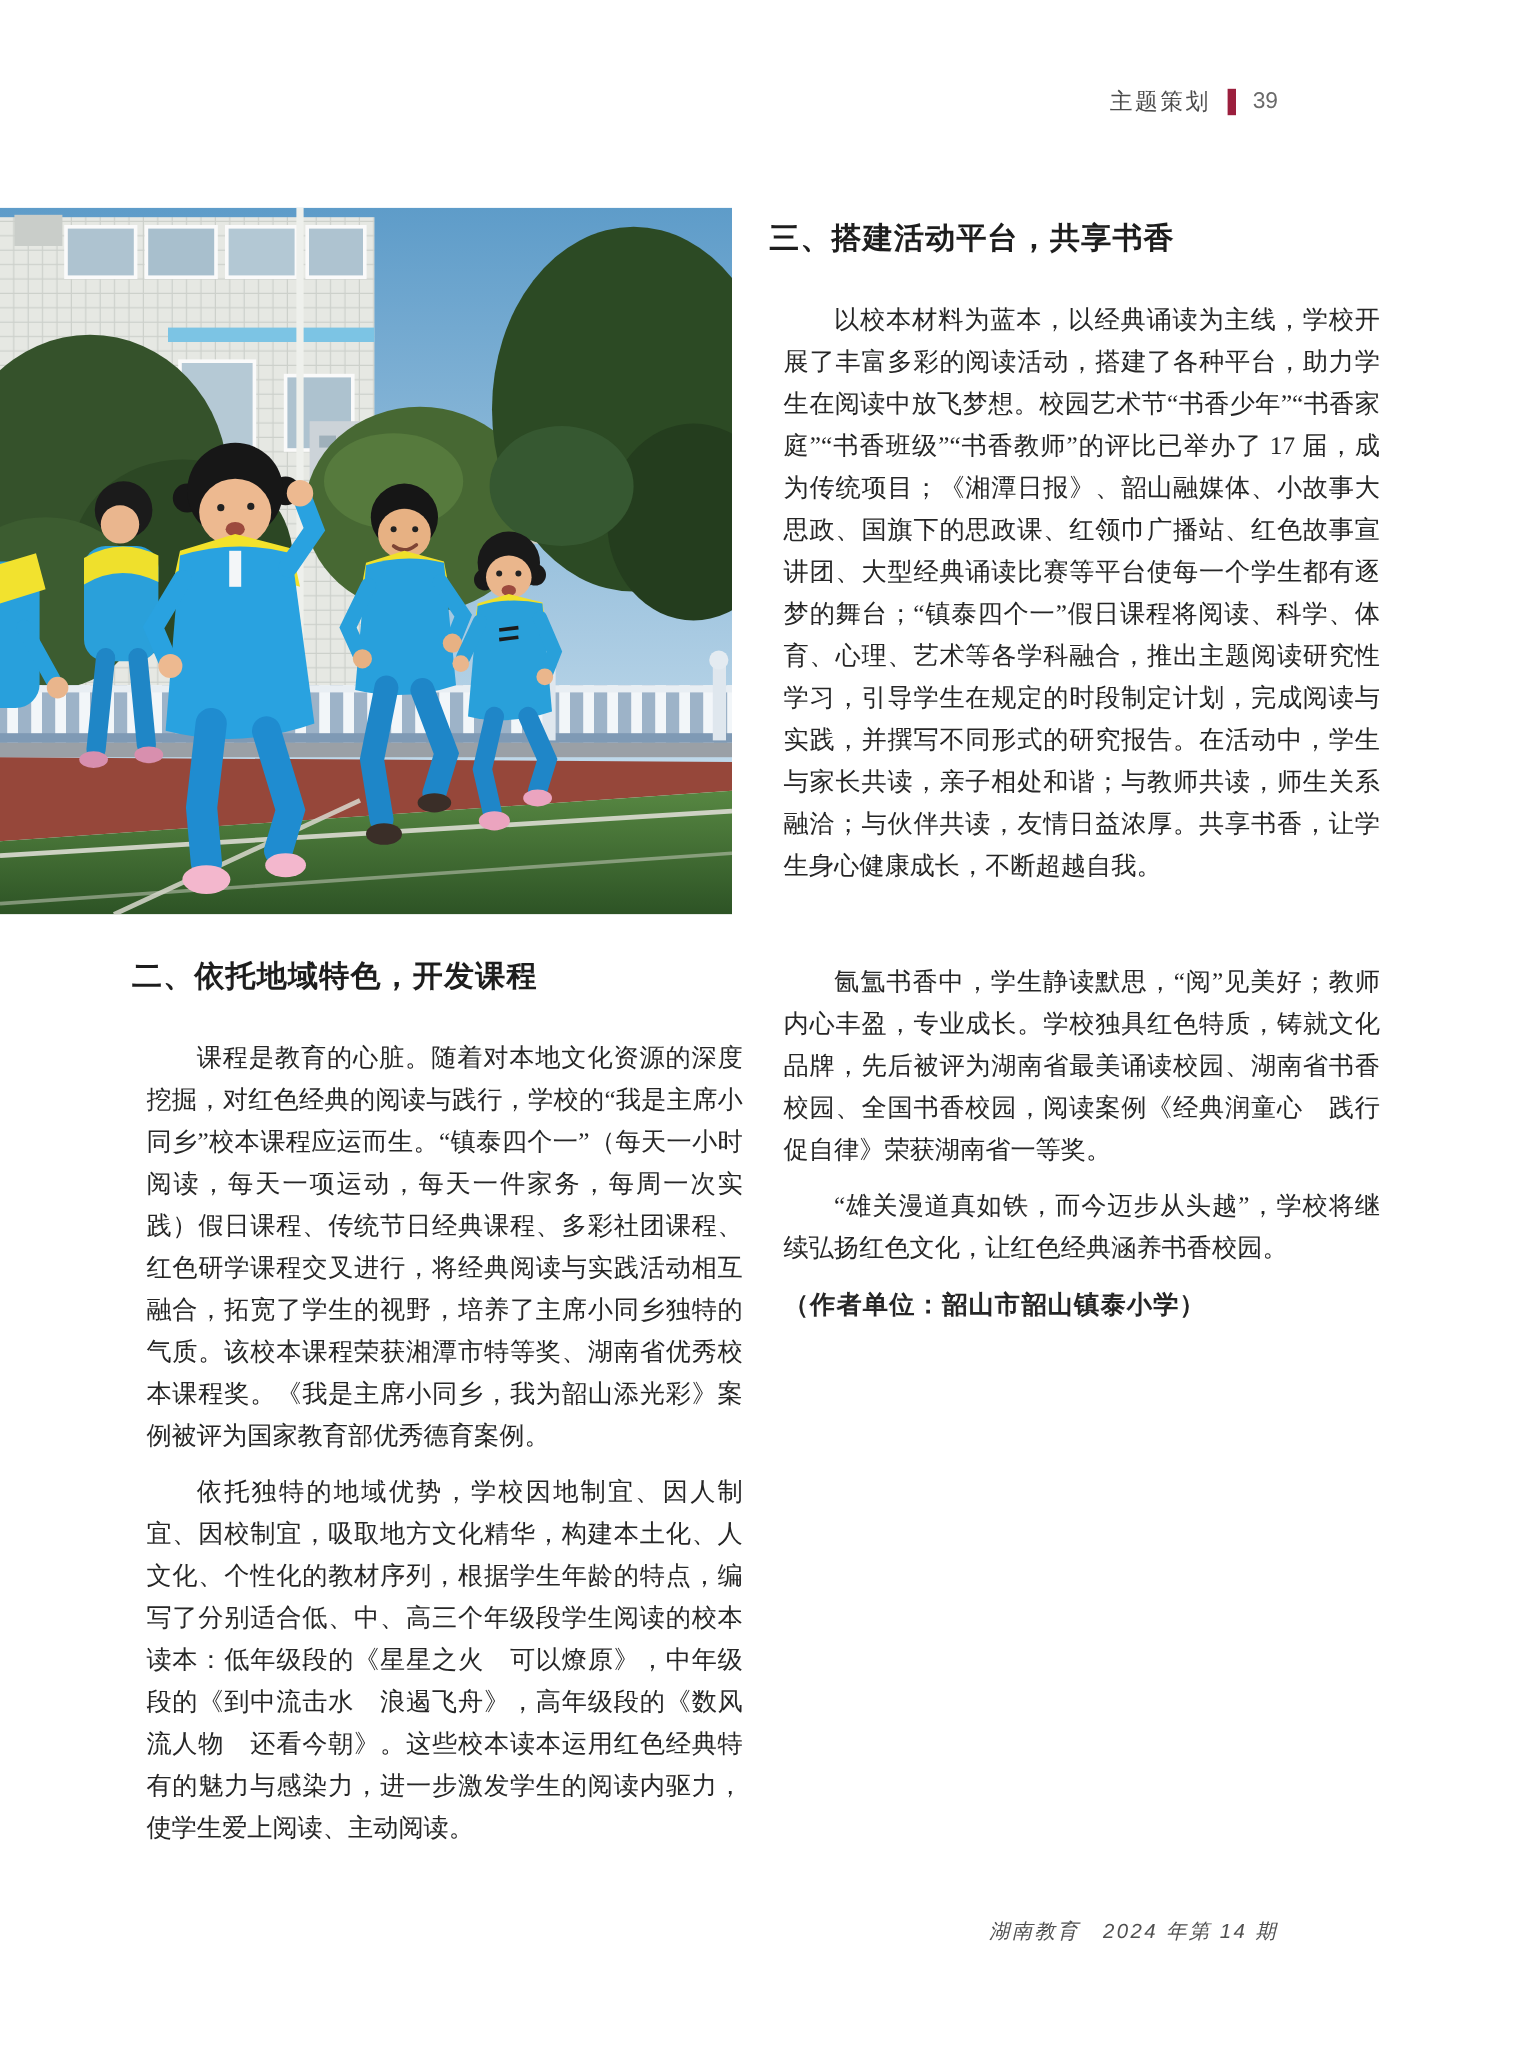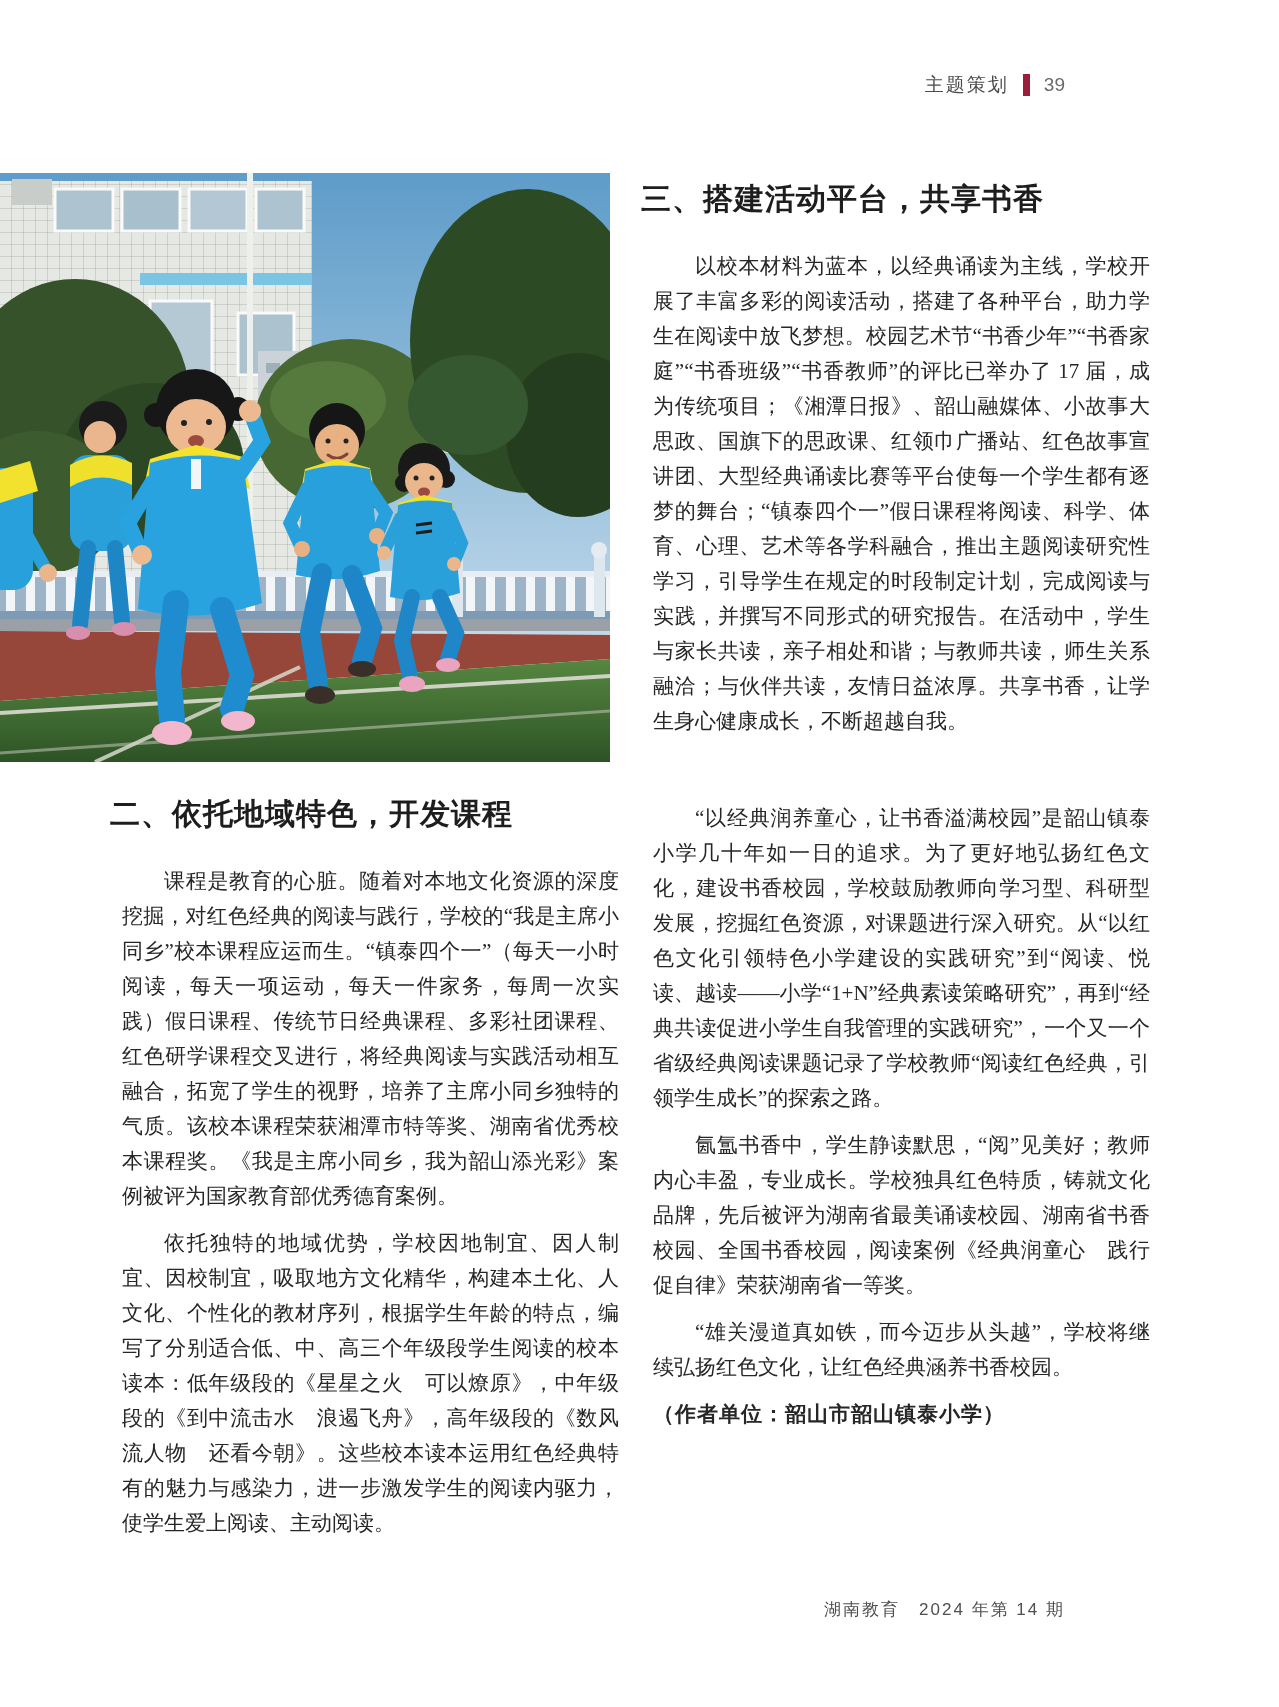--- a/index.html
+++ b/index.html
@@ -41,21 +41,21 @@
     margin:0;padding:0;
     overflow:hidden;
   }
   .photo svg{display:block;}
 
   
   .col{position:absolute;width:521px;}
   .col h2{
     font-family:"Liberation Sans","DejaVu Sans",sans-serif;
     font-weight:700;
-    font-size:30px;
+    font-size:25px;
     line-height:36px;
     color:#1d1d1d;
     margin:0 0 32px 0;
     letter-spacing:1px;
   }
   .col p{
     font-size:21px;
     line-height:35px;
     text-align:justify;
     text-indent:2em;
@@ -74,20 +74,21 @@
 
   
   .ft{
     position:absolute;
     top:1598px;
     right:116px;
     font-family:"Liberation Sans","DejaVu Sans",sans-serif;
     font-size:17px;
     color:#4f4f4f;
     letter-spacing:2px;
+    font-style:italic;
   }
 </style>
 </head>
 <body>
 
 <div class="page">
 
   <div class="hd">
     <span>主题策划</span>
     <span class="bar"></span>
@@ -240,21 +241,20 @@
     <p>课程是教育的心脏。随着对本地文化资源的深度挖掘，对红色经典的阅读与践行，学校的“我是主席小同乡”校本课程应运而生。“镇泰四个一”（每天一小时阅读，每天一项运动，每天一件家务，每周一次实践）假日课程、传统节日经典课程、多彩社团课程、红色研学课程交叉进行，将经典阅读与实践活动相互融合，拓宽了学生的视野，培养了主席小同乡独特的气质。该校本课程荣获湘潭市特等奖、湖南省优秀校本课程奖。《我是主席小同乡，我为韶山添光彩》案例被评为国家教育部优秀德育案例。</p>
     <p>依托独特的地域优势，学校因地制宜、因人制宜、因校制宜，吸取地方文化精华，构建本土化、人文化、个性化的教材序列，根据学生年龄的特点，编写了分别适合低、中、高三个年级段学生阅读的校本读本：低年级段的《星星之火　可以燎原》，中年级段的《到中流击水　浪遏飞舟》，高年级段的《数风流人物　还看今朝》。这些校本读本运用红色经典特有的魅力与感染力，进一步激发学生的阅读内驱力，使学生爱上阅读、主动阅读。</p>
   </section>
 
   <section class="col col-right">
     <div class="sec3">
       <h2>三、搭建活动平台，共享书香</h2>
       <p>以校本材料为蓝本，以经典诵读为主线，学校开展了丰富多彩的阅读活动，搭建了各种平台，助力学生在阅读中放飞梦想。校园艺术节“书香少年”“书香家庭”“书香班级”“书香教师”的评比已举办了 17 届，成为传统项目；《湘潭日报》、韶山融媒体、小故事大思政、国旗下的思政课、红领巾广播站、红色故事宣讲团、大型经典诵读比赛等平台使每一个学生都有逐梦的舞台；“镇泰四个一”假日课程将阅读、科学、体育、心理、艺术等各学科融合，推出主题阅读研究性学习，引导学生在规定的时段制定计划，完成阅读与实践，并撰写不同形式的研究报告。在活动中，学生与家长共读，亲子相处和谐；与教师共读，师生关系融洽；与伙伴共读，友情日益浓厚。共享书香，让学生身心健康成长，不断超越自我。</p>
     </div>
     <div class="sec4">
-      <p>“以经典润养童心，让书香溢满校园”是韶山镇泰小学几十年如一日的追求。为了更好地弘扬红色文化，建设书香校园，学校鼓励教师向学习型、科研型发展，挖掘红色资源，对课题进行深入研究。从“以红色文化引领特色小学建设的实践研究”到“阅读、悦读、越读——小学“1+N”经典素读策略研究”，再到“经典共读促进小学生自我管理的实践研究”，一个又一个省级经典阅读课题记录了学校教师“阅读红色经典，引领学生成长”的探索之路。</p>
       <p>氤氲书香中，学生静读默思，“阅”见美好；教师内心丰盈，专业成长。学校独具红色特质，铸就文化品牌，先后被评为湖南省最美诵读校园、湖南省书香校园、全国书香校园，阅读案例《经典润童心　践行促自律》荣获湖南省一等奖。</p>
       <p>“雄关漫道真如铁，而今迈步从头越”，学校将继续弘扬红色文化，让红色经典涵养书香校园。</p>
       <p class="attribution">（作者单位：韶山市韶山镇泰小学）</p>
     </div>
   </section>
 
   <div class="ft">
     <span>湖南教育　2024 年第 14 期</span>
   </div>
 

